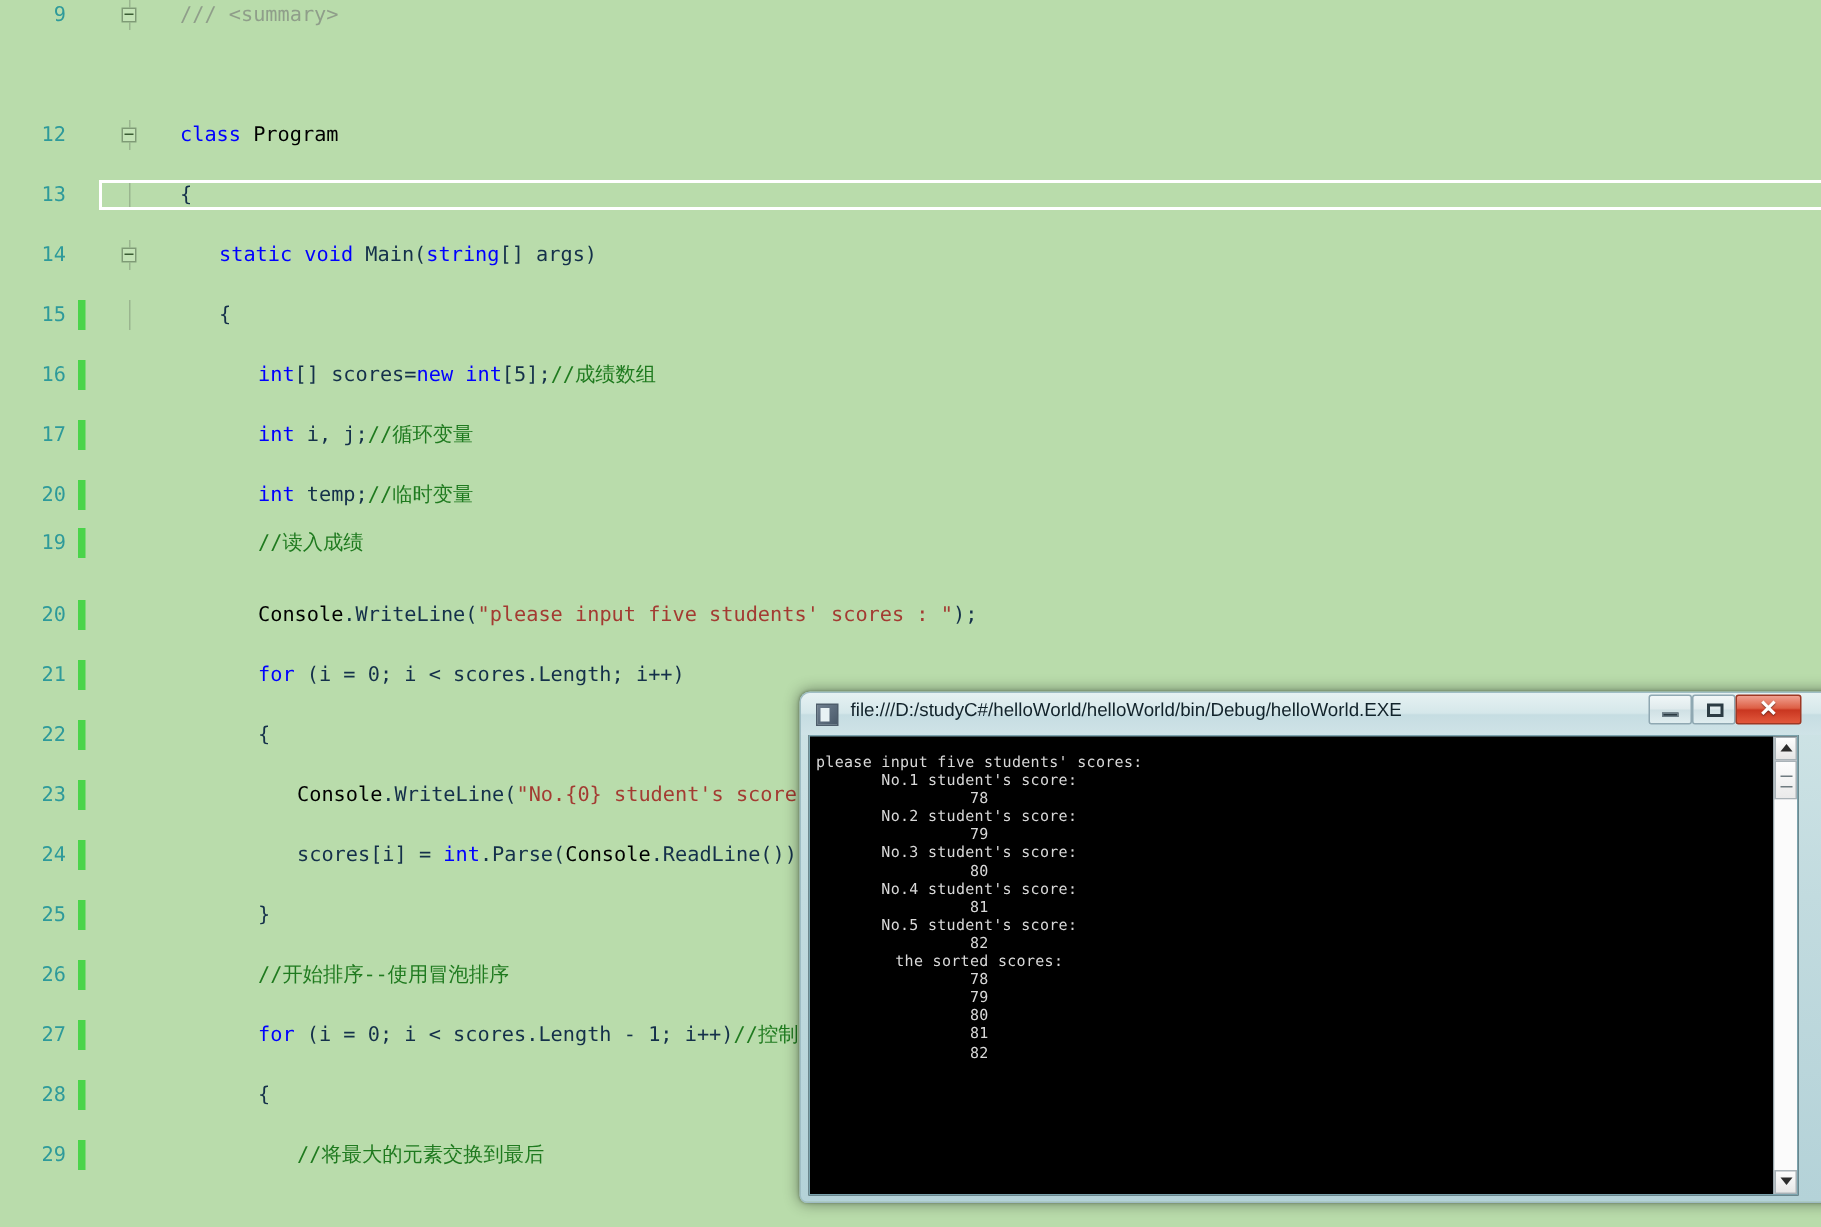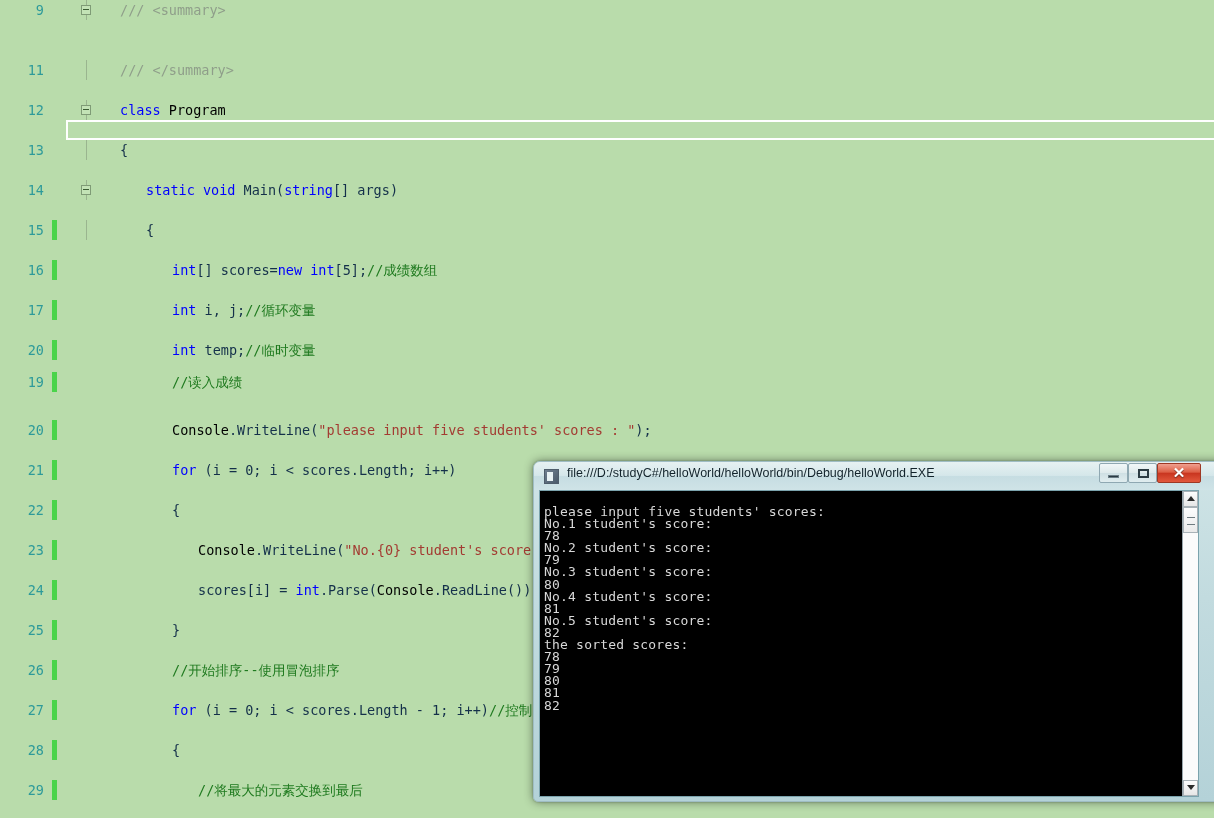--- a/index.html
+++ b/index.html
@@ -229,24 +229,25 @@
     box-sizing: border-box;
     overflow: hidden;
   }
 
   #console-text {
     position: absolute;
     left: 4px;
     top: 2px;
     color: #d8d8d8;
     font-family: "DejaVu Sans Mono", "Liberation Mono", monospace;
-    font-size: 13px;
+    font-size: 10px;
     line-height: 12.1px;
     white-space: pre;
     letter-spacing: 0.2px;
+    text-align: center;
   }
 
   
   #console-scrollbar {
     position: absolute;
     right: 0;
     top: 0;
     width: 16px;
     height: 100%;
     background: #f0f0f0;
@@ -300,21 +301,20 @@
     width: 15px;
     background: #fbfbfb;
   }
 </style>
 </head>
 <body>
 
 <div id="editor">
   <div id="code-lines">
       <div class="code-line" style="top: 0px;"><span class="gutter-num">9</span><span class="change-bar off"></span><span class="fold-col"><span class="vline"></span><span class="fold-box"></span></span><span class="code-text" style="margin-left: 26px;"><span class="xmlcmt">/// </span><span class="xmlcmt">&lt;summary&gt;</span></span></div>
-      <div class="code-line" style="top: 40px;"><span class="gutter-num">11</span><span class="change-bar off"></span><span class="fold-col"><span class="vline"></span></span><span class="code-text" style="margin-left: 26px;"><span class="xmlcmt">/// </span><span class="xmlcmt">&lt;/summary&gt;</span></span></div>
       <div class="code-line" style="top: 60px;"><span class="gutter-num">12</span><span class="change-bar off"></span><span class="fold-col"><span class="vline"></span><span class="fold-box"></span></span><span class="code-text" style="margin-left: 26px;"><span class="kw">class </span><span class="type">Program</span></span></div>
       <div class="code-line" style="top: 80px;"><span class="gutter-num">13</span><span class="change-bar off"></span><span class="fold-col"><span class="vline"></span></span><span class="code-text" style="margin-left: 26px;"><span class="id">{</span></span></div>
       <div class="code-line" style="top: 100px;"><span class="gutter-num">14</span><span class="change-bar off"></span><span class="fold-col"><span class="vline"></span><span class="fold-box"></span></span><span class="code-text" style="margin-left: 52px;"><span class="kw">static </span><span class="kw">void </span><span class="id">Main</span><span class="id">(</span><span class="kw">string</span><span class="id">[] args)</span></span></div>
       <div class="code-line" style="top: 120px;"><span class="gutter-num">15</span><span class="change-bar"></span><span class="fold-col"><span class="vline"></span></span><span class="code-text" style="margin-left: 52px;"><span class="id">{</span></span></div>
       <div class="code-line" style="top: 140px;"><span class="gutter-num">16</span><span class="change-bar"></span><span class="fold-col"><span class="vline none"></span></span><span class="code-text" style="margin-left: 78px;"><span class="kw">int</span><span class="id">[] scores=</span><span class="kw">new </span><span class="kw">int</span><span class="id">[5];</span><span class="cmt">//成绩数组</span></span></div>
       <div class="code-line" style="top: 160px;"><span class="gutter-num">17</span><span class="change-bar"></span><span class="fold-col"><span class="vline none"></span></span><span class="code-text" style="margin-left: 78px;"><span class="kw">int</span><span class="id"> i, j;</span><span class="cmt">//循环变量</span></span></div>
       <div class="code-line" style="top: 180px;"><span class="gutter-num">20</span><span class="change-bar"></span><span class="fold-col"><span class="vline none"></span></span><span class="code-text" style="margin-left: 78px;"><span class="kw">int</span><span class="id"> temp;</span><span class="cmt">//临时变量</span></span></div>
       <div class="code-line" style="top: 192px;"><span class="gutter-num">19</span><span class="change-bar"></span><span class="fold-col"><span class="vline none"></span></span><span class="code-text" style="margin-left: 78px;"><span class="cmt">//读入成绩</span></span></div>
       <div class="code-line" style="top: 220px;"><span class="gutter-num">20</span><span class="change-bar"></span><span class="fold-col"><span class="vline none"></span></span><span class="code-text" style="margin-left: 78px;"><span class="type">Console</span><span class="id">.WriteLine(</span><span class="str">"please input five students' scores : "</span><span class="id">);</span></span></div>
       <div class="code-line" style="top: 240px;"><span class="gutter-num">21</span><span class="change-bar"></span><span class="fold-col"><span class="vline none"></span></span><span class="code-text" style="margin-left: 78px;"><span class="kw">for</span><span class="id"> (i = 0; i &lt; scores.Length; i++)</span></span></div>

